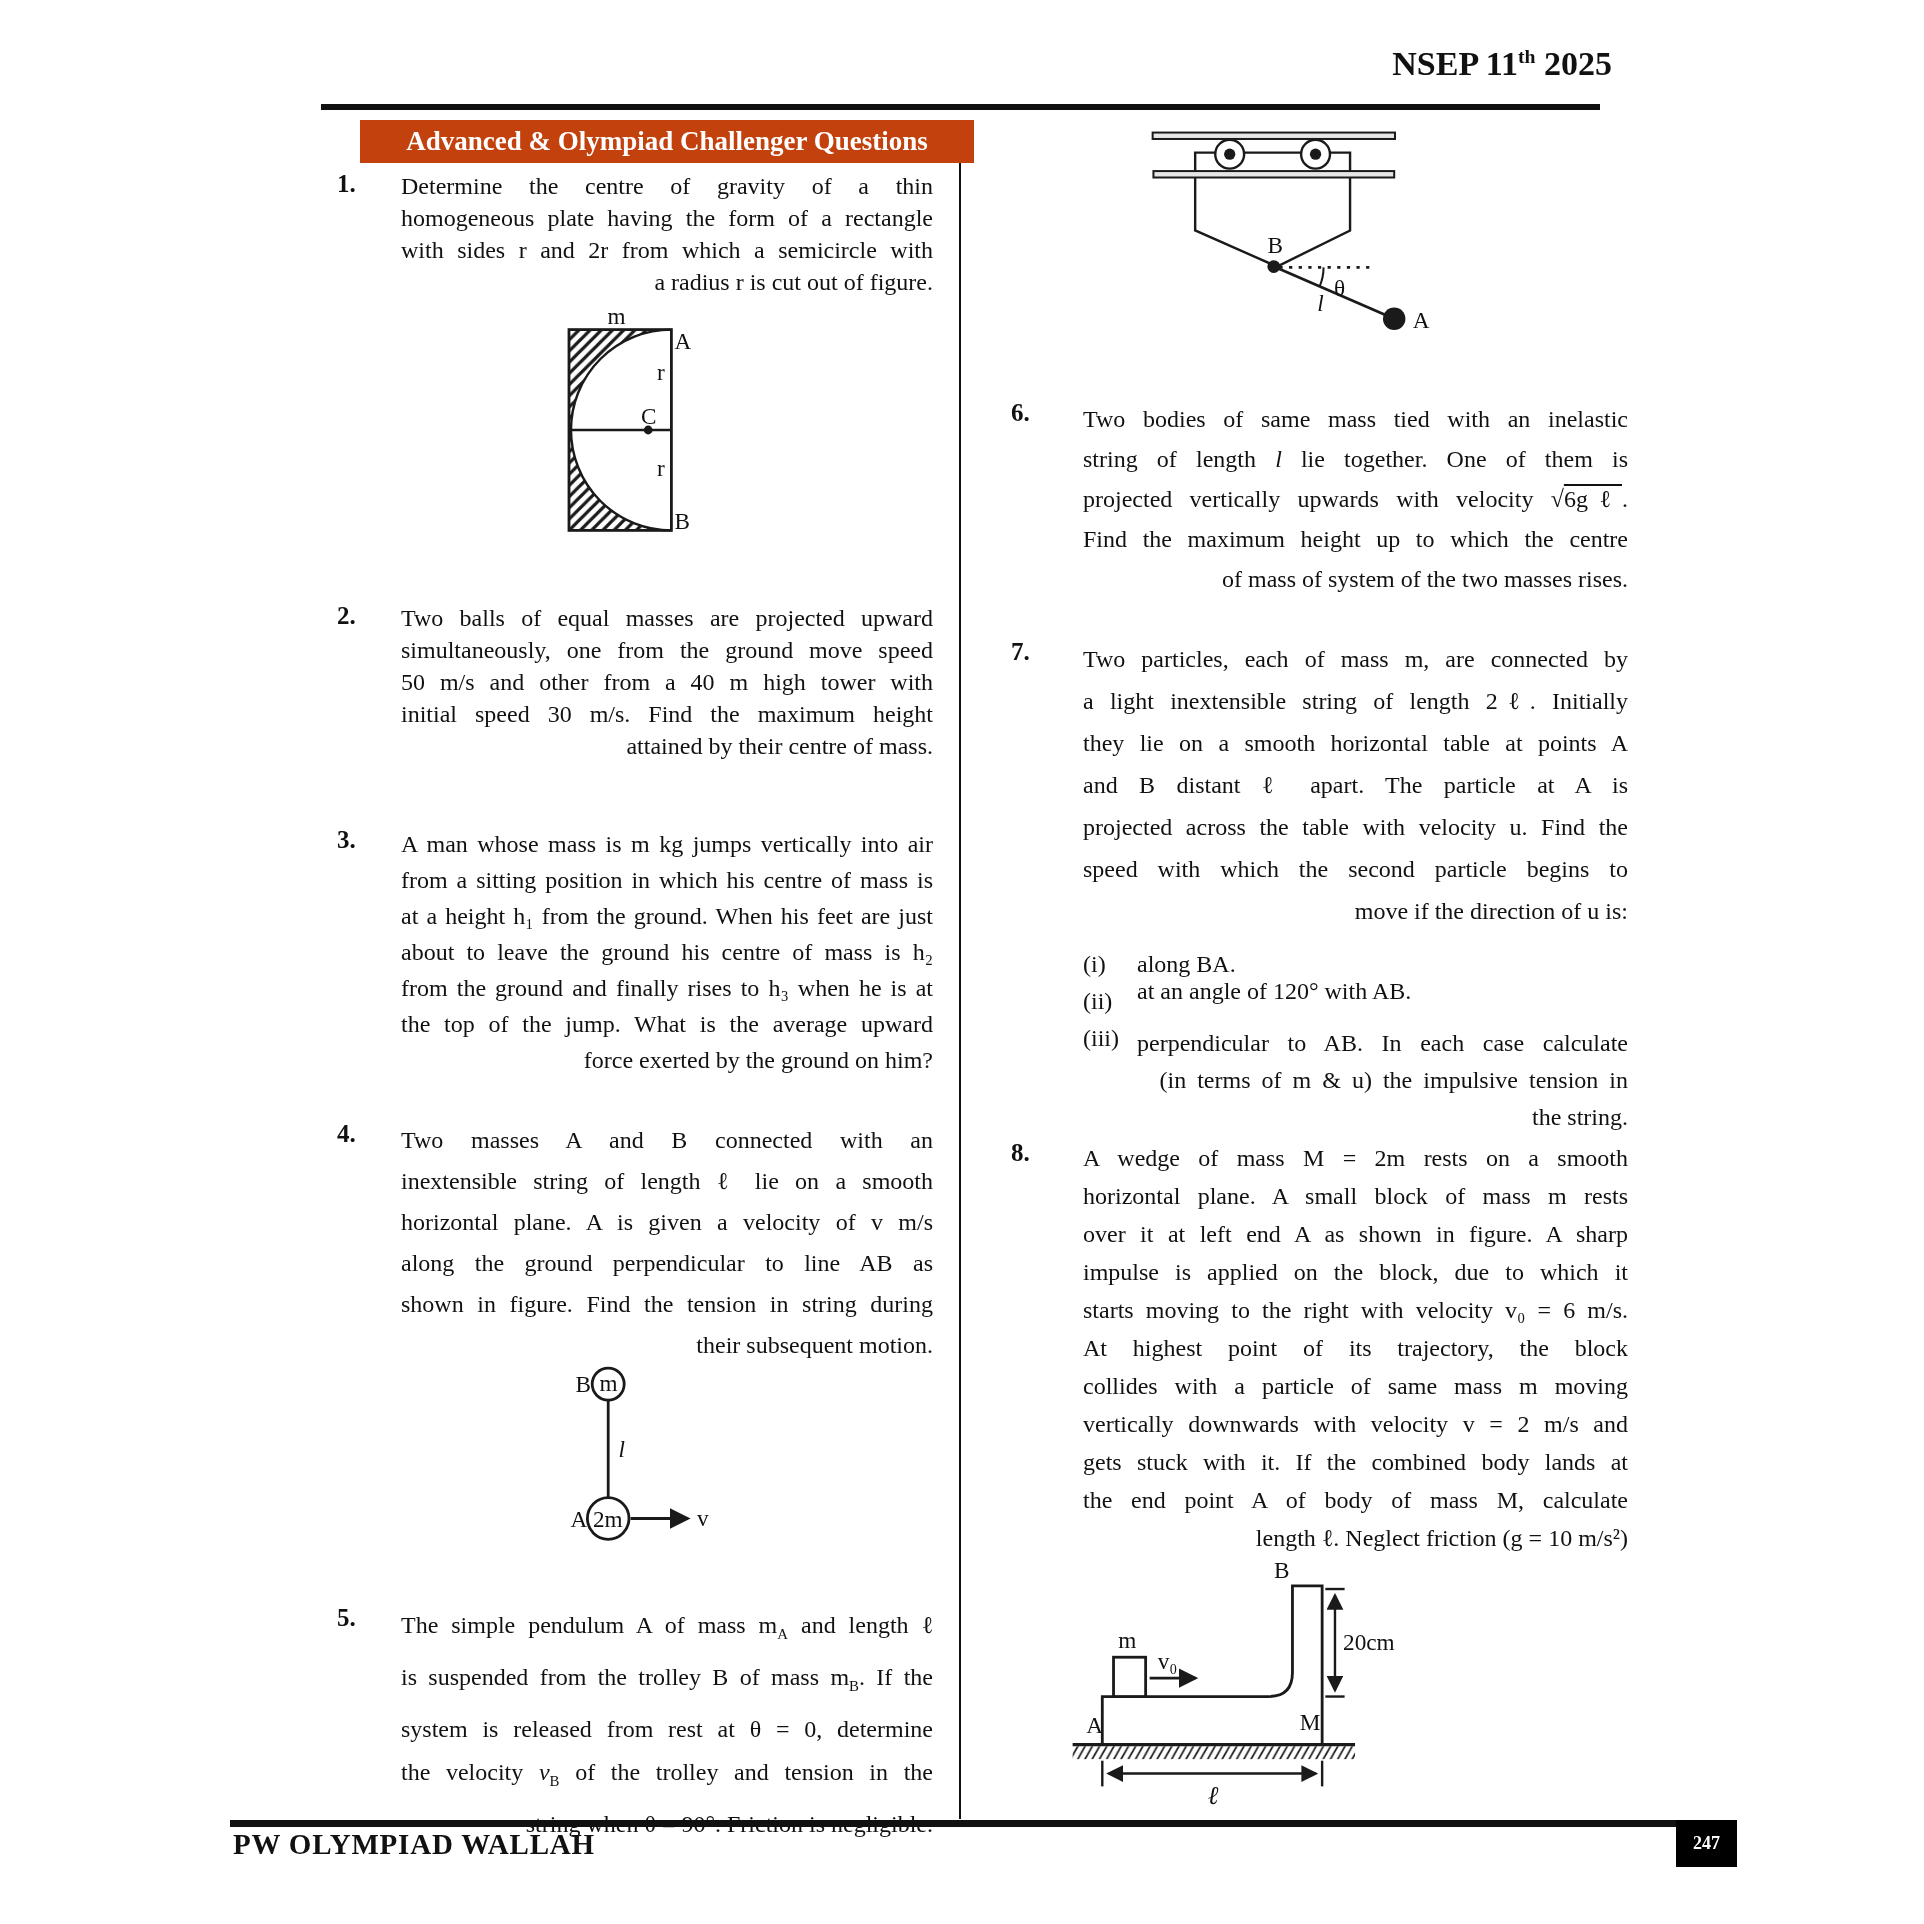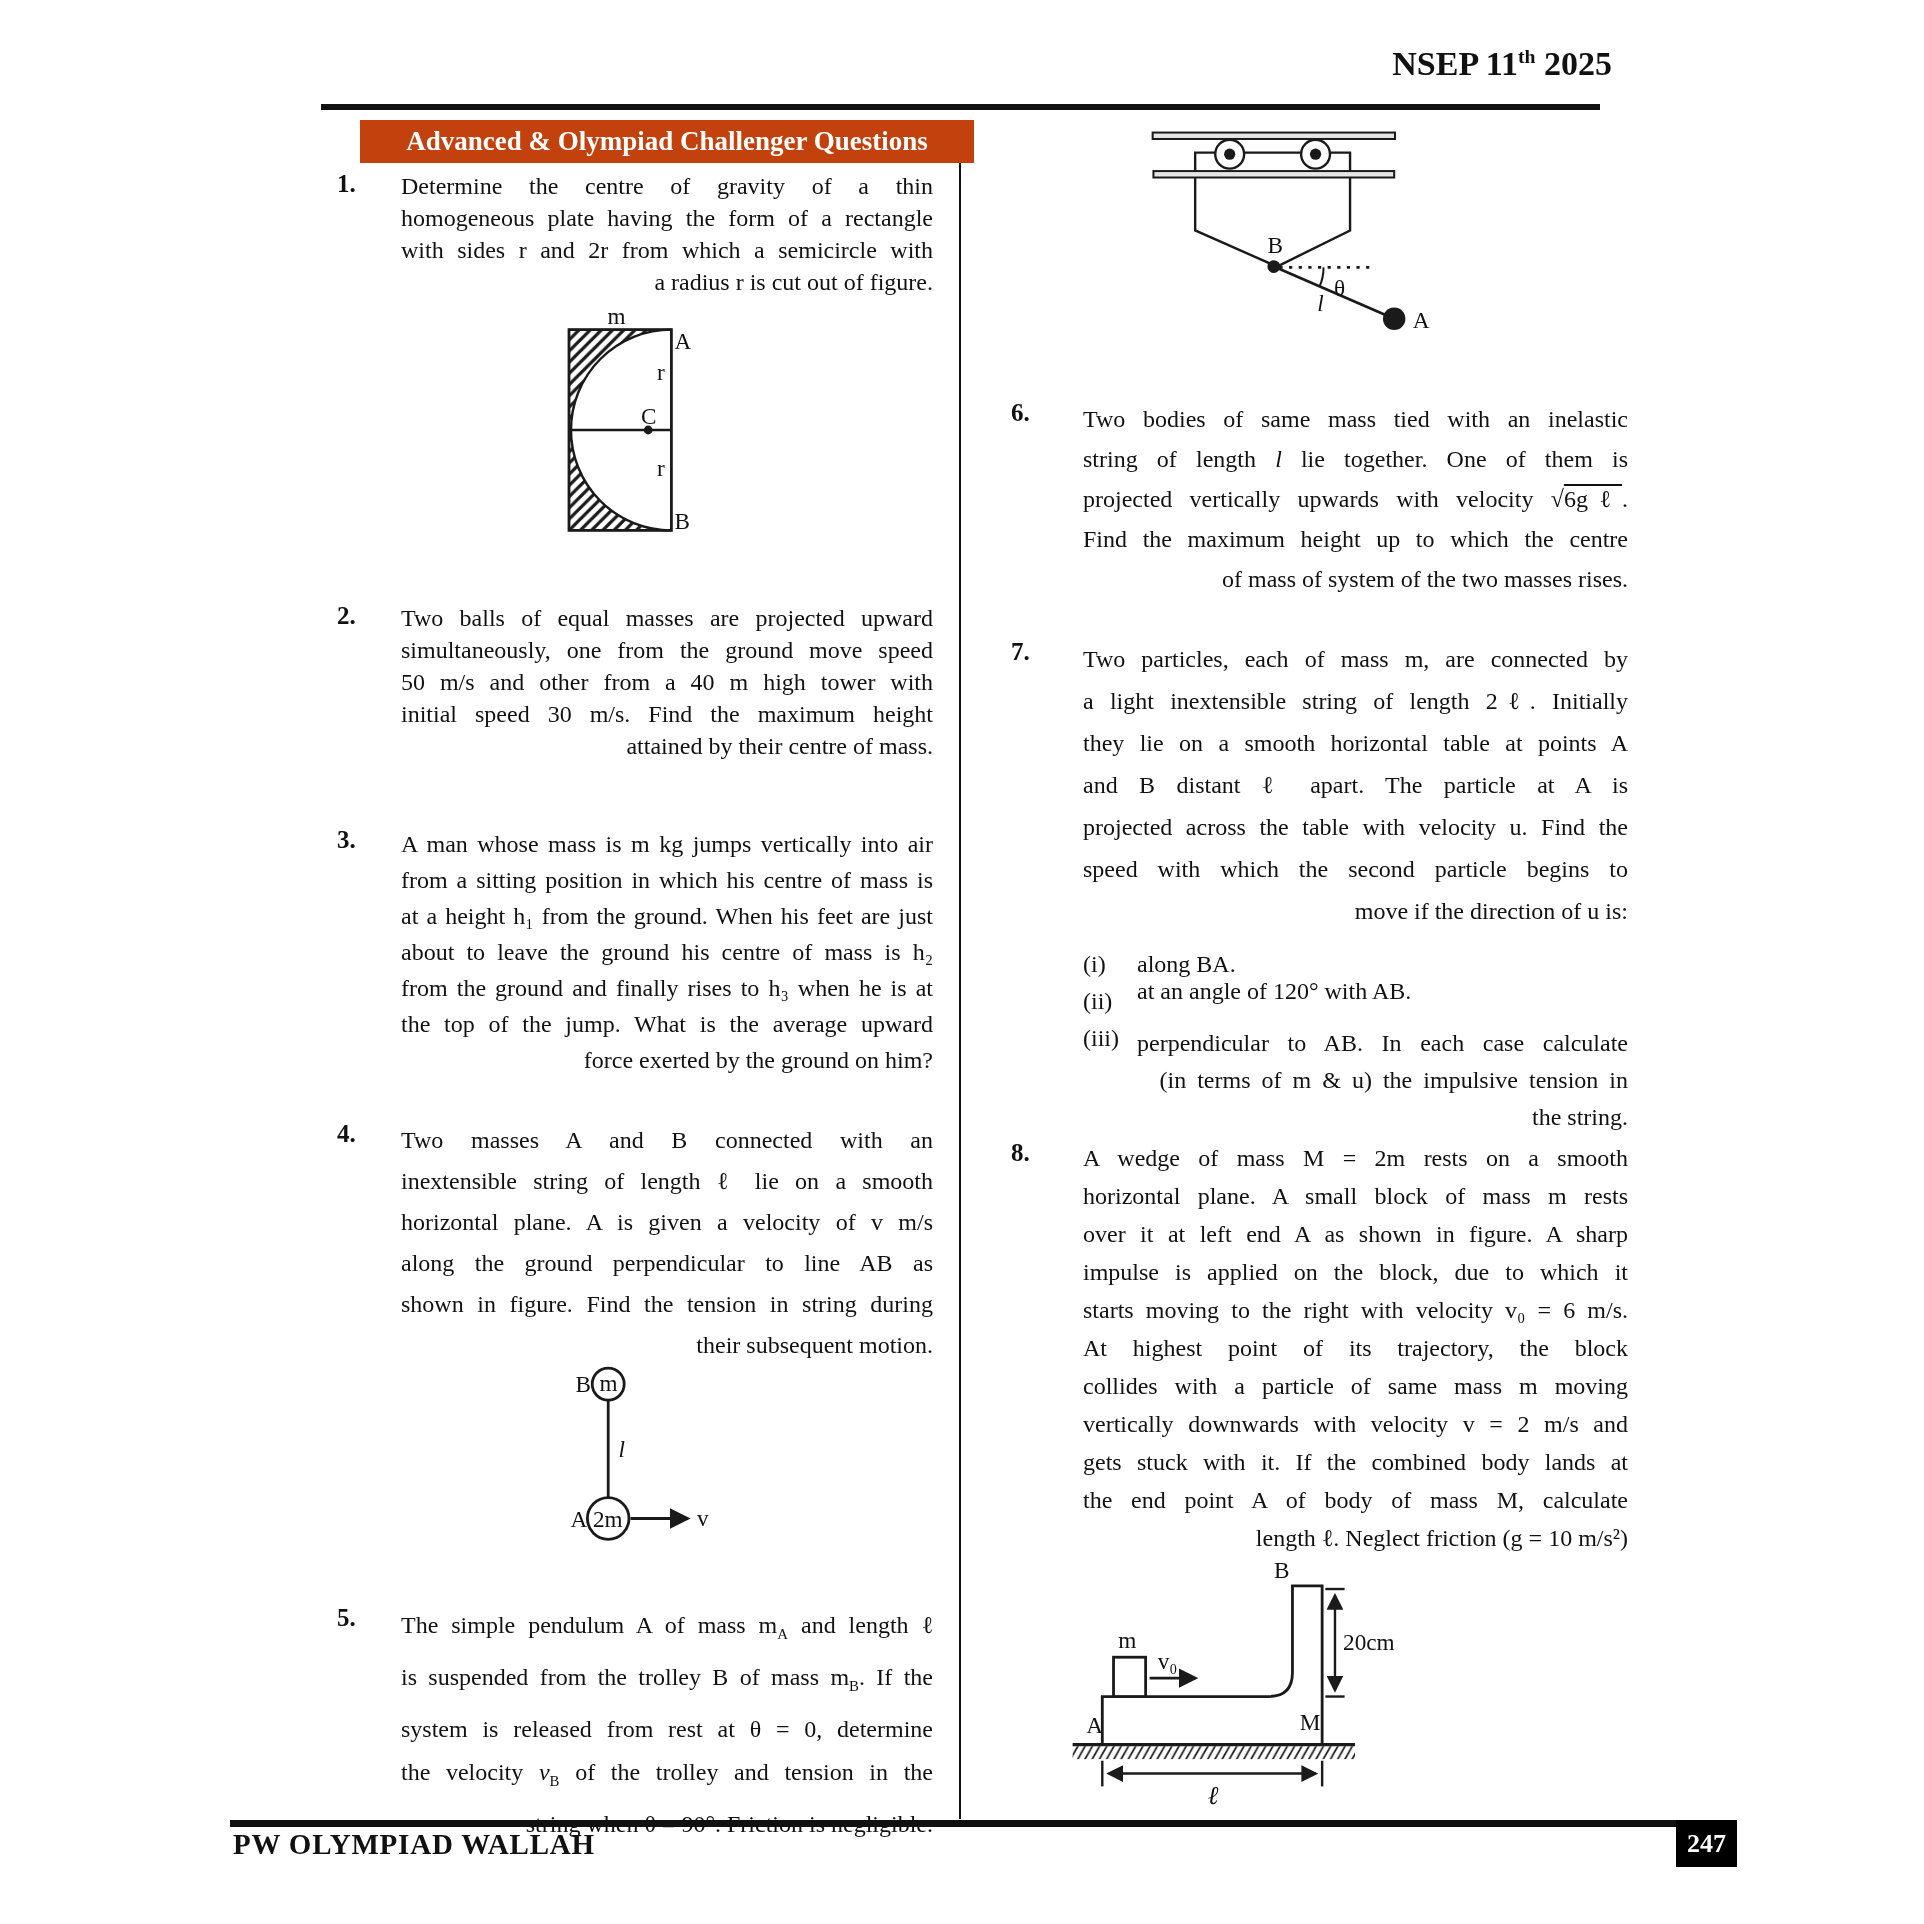--- a/index.html
+++ b/index.html
@@ -20,21 +20,21 @@
   .marker{position:absolute;font-size:24px;}
   .itext{position:absolute;font-size:24px;}
   .ovl{text-decoration:overline;}
   .fig{position:absolute;}
   .fig svg{display:block;}
   .figlabel{font-family:"Liberation Serif",serif;font-size:29px;fill:#111;}
   .ital{font-style:italic;}
   .footer-brand{position:absolute;left:233px;top:1828px;font-size:29px;font-weight:bold;
                 letter-spacing:0.8px;white-space:nowrap;}
   .pagebox{position:absolute;left:1676px;top:1820px;width:61px;height:47px;background:#000;
-           color:#fff;font-size:26px;font-weight:bold;text-align:center;line-height:47px;}
+           color:#fff;font-size:18px;font-weight:bold;text-align:center;line-height:47px;}
 </style>
 </head>
 <body>
 
 <div class="page">
 
   <div class="header">NSEP 11<sup>th</sup> 2025</div>
   <div class="rule" style="left:321px;top:104px;width:1279px;height:5.6px;"></div>
   <div class="rule" style="left:959px;top:120px;width:2.4px;height:1699px;"></div>
 

